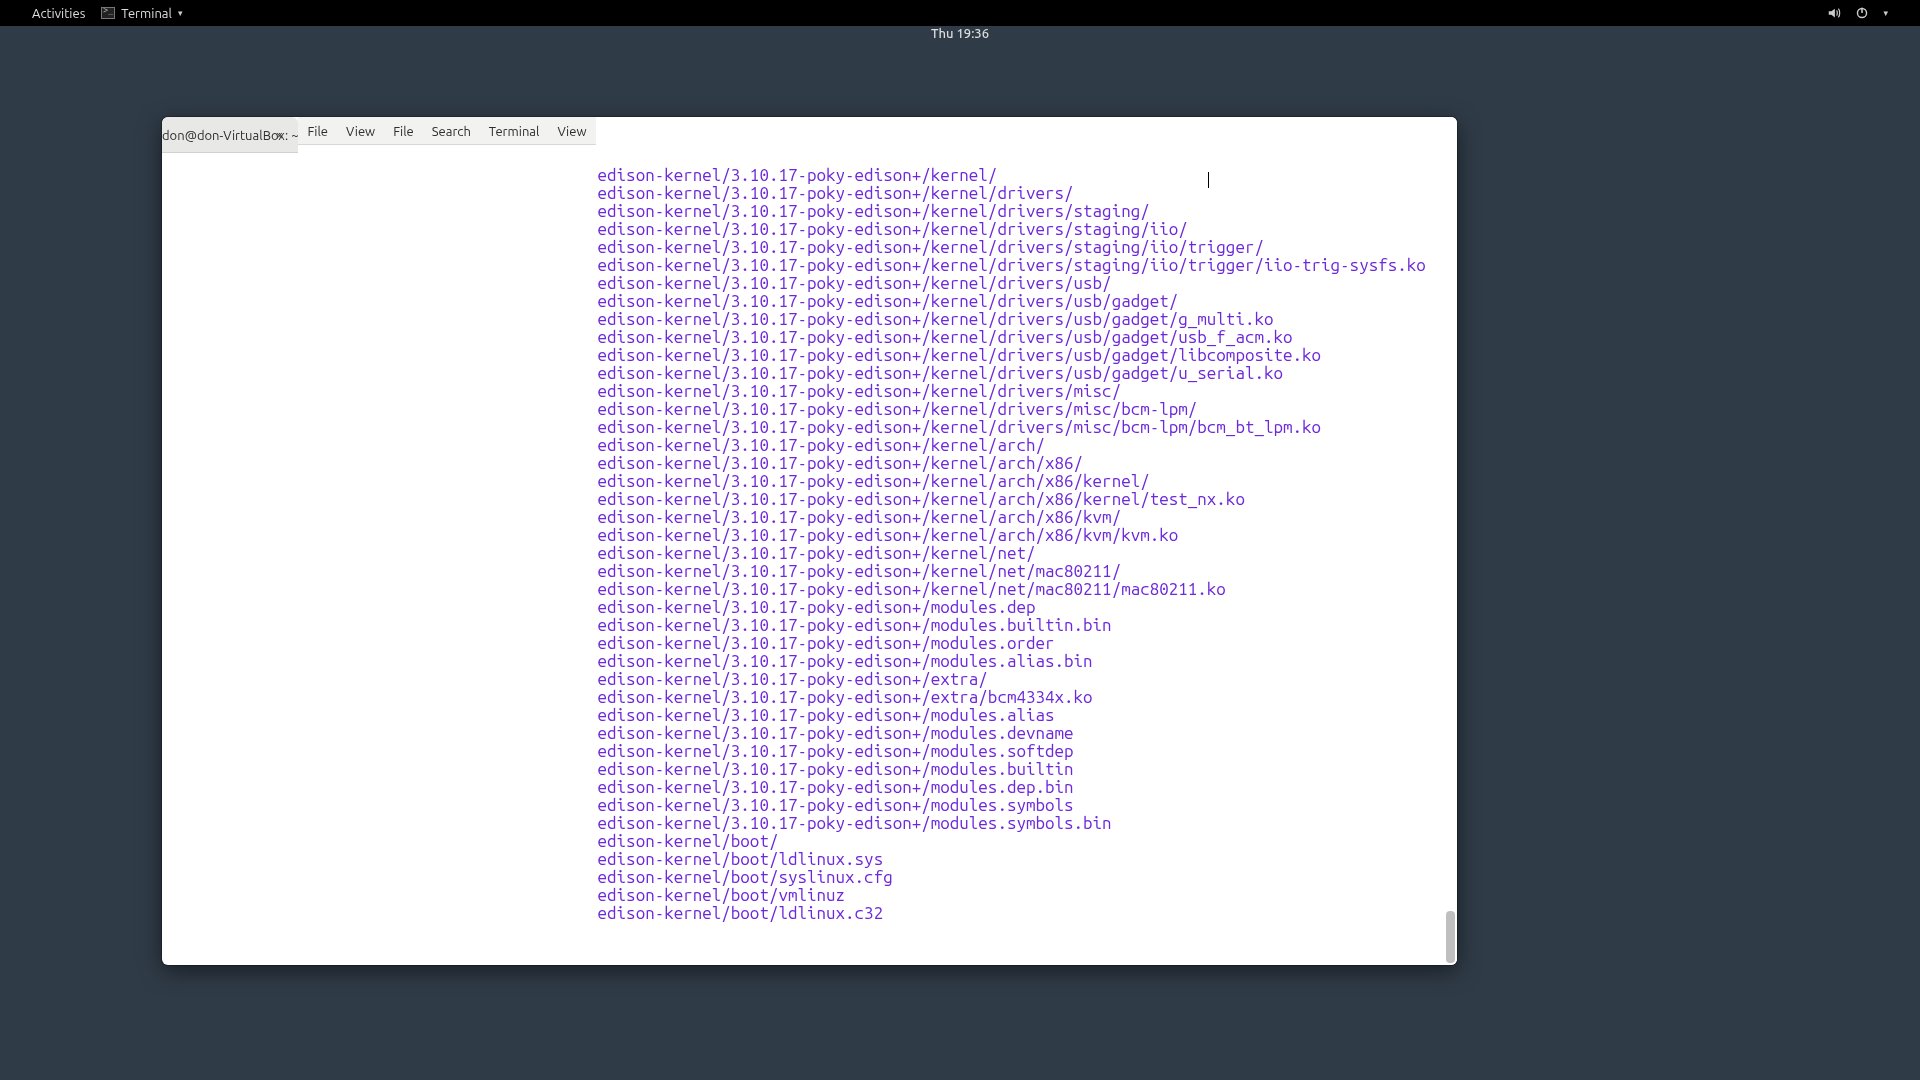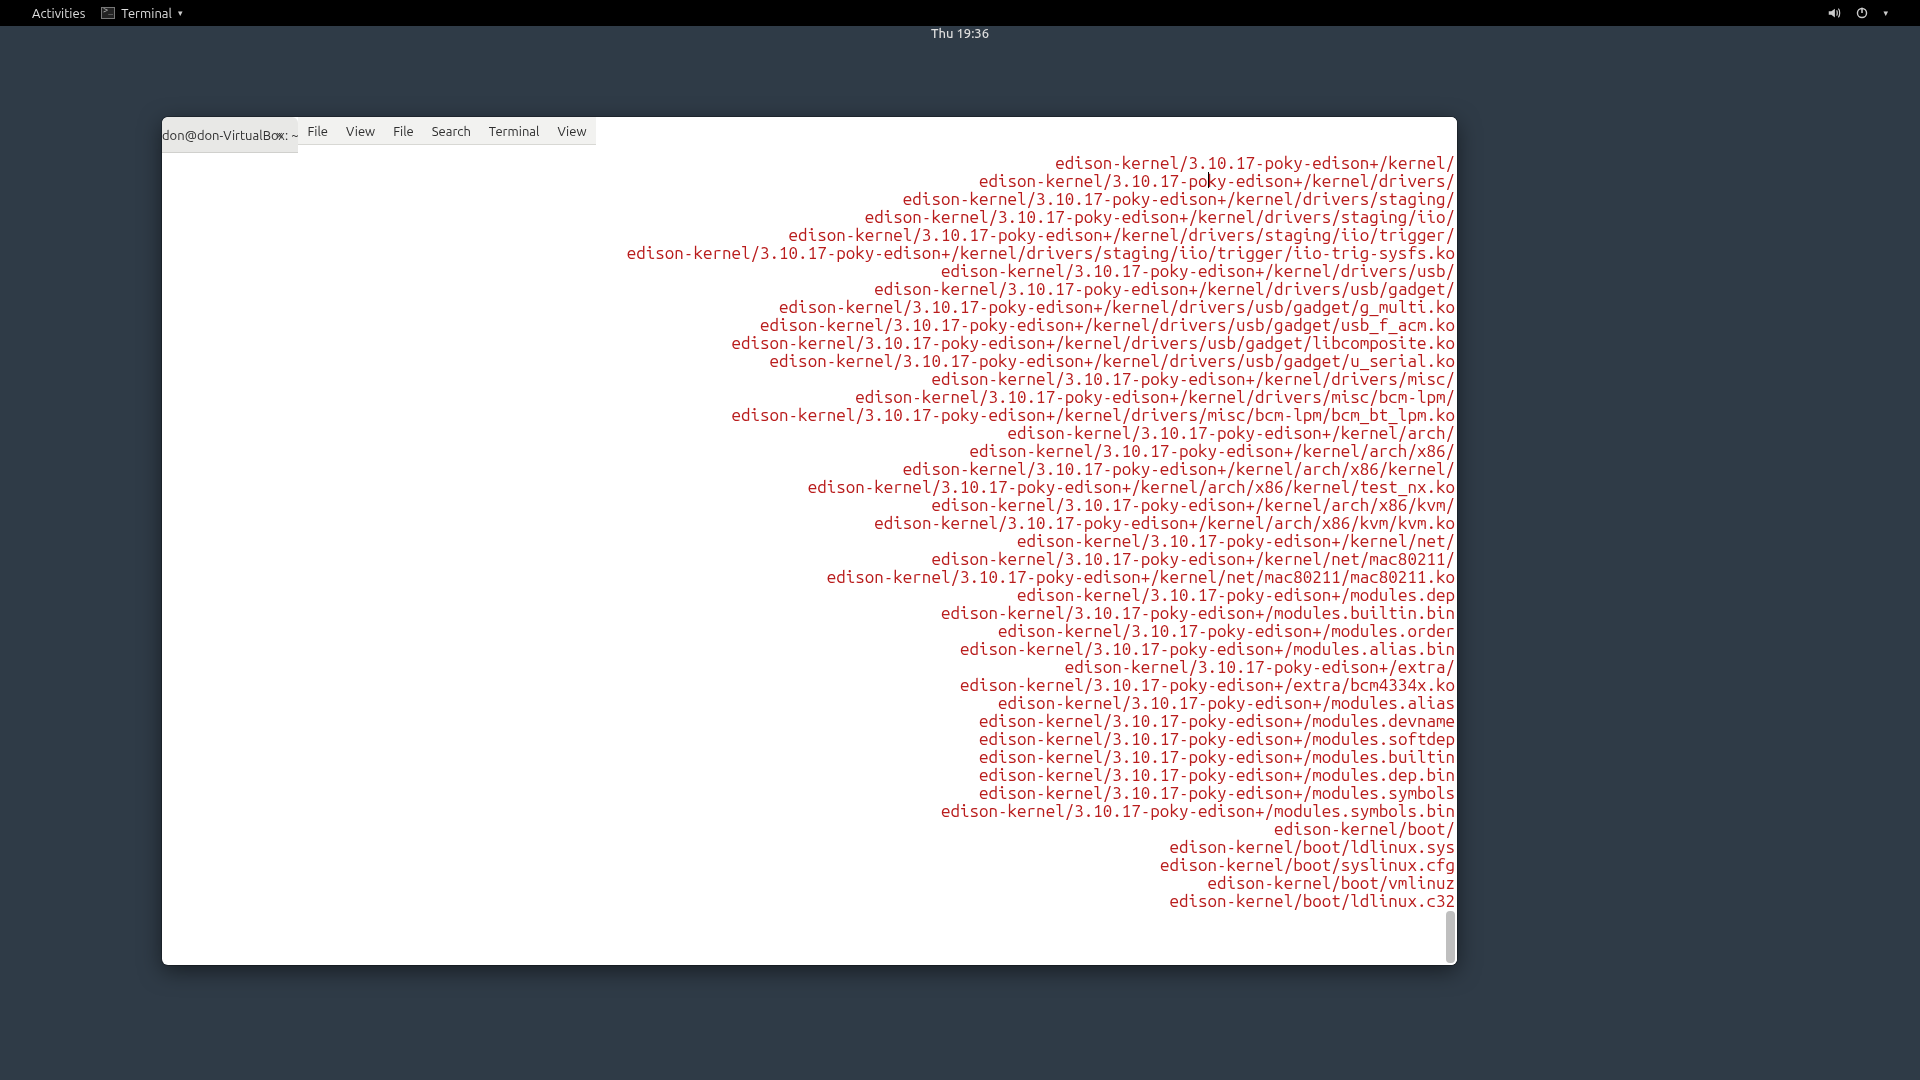--- a/index.html
+++ b/index.html
@@ -105,29 +105,28 @@
     align-items: center;
     padding: 0 0;
     font-size: 13px;
     color: #2e2e2e;
   }
   .menubar .menu-item { padding: 0 9px; cursor: pointer; }
 
   .terminal-body {
     flex: 1;
     background: #fff;
-    color: #b91c1c;
+    color: #6d28d9;
     font-family: "Ubuntu Mono", "DejaVu Sans Mono", monospace;
     font-size: 17px;
     line-height: 18px;
-    padding: 1px 2px 2px 2px;
+    padding: 13px 2px 2px 2px;
     white-space: pre;
     overflow: hidden;
     position: relative;
-    text-align: right;
   }
   .terminal-line { white-space: pre; }
 
   
   .text-caret {
     position: absolute;
     width: 1px;
     height: 16px;
     background: #000;
   }

